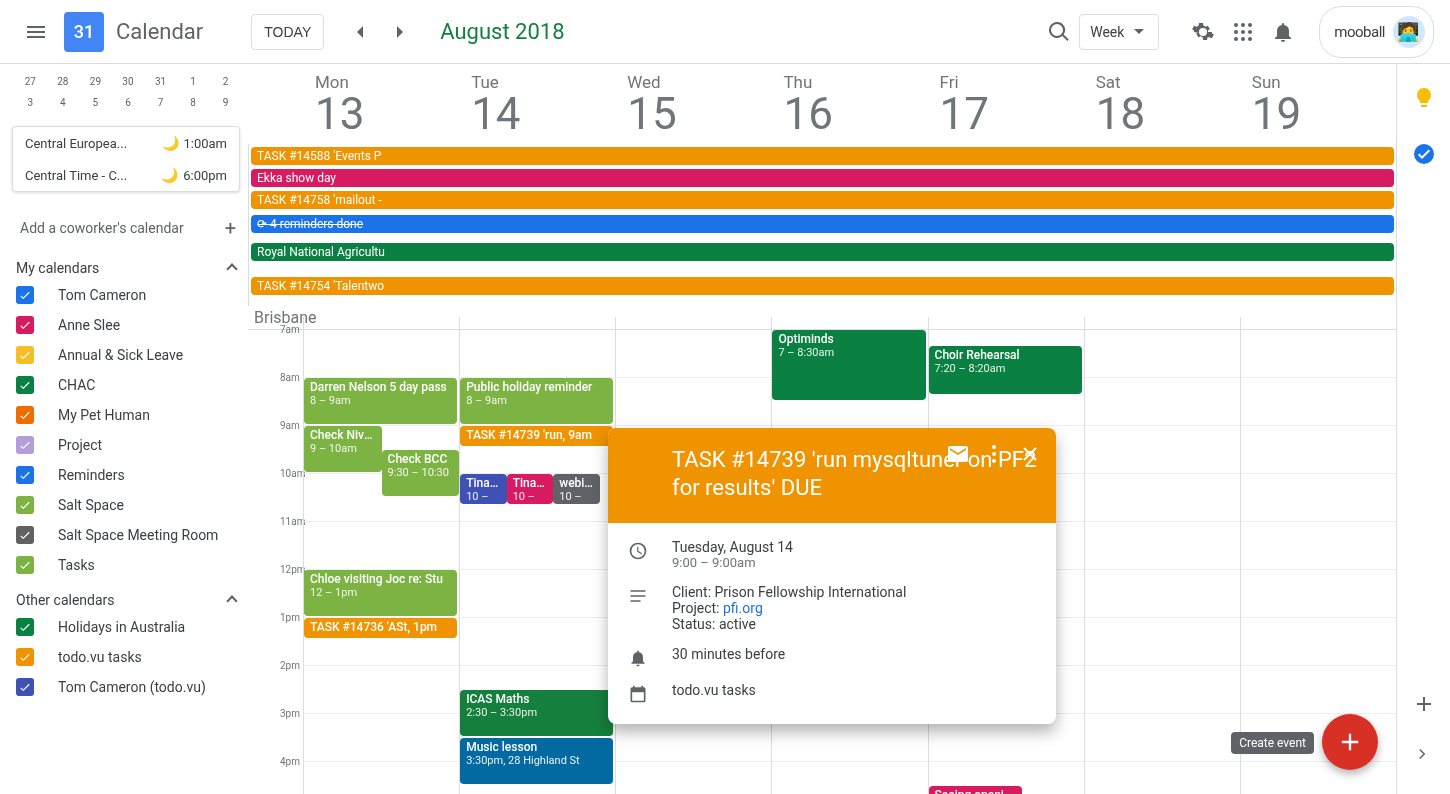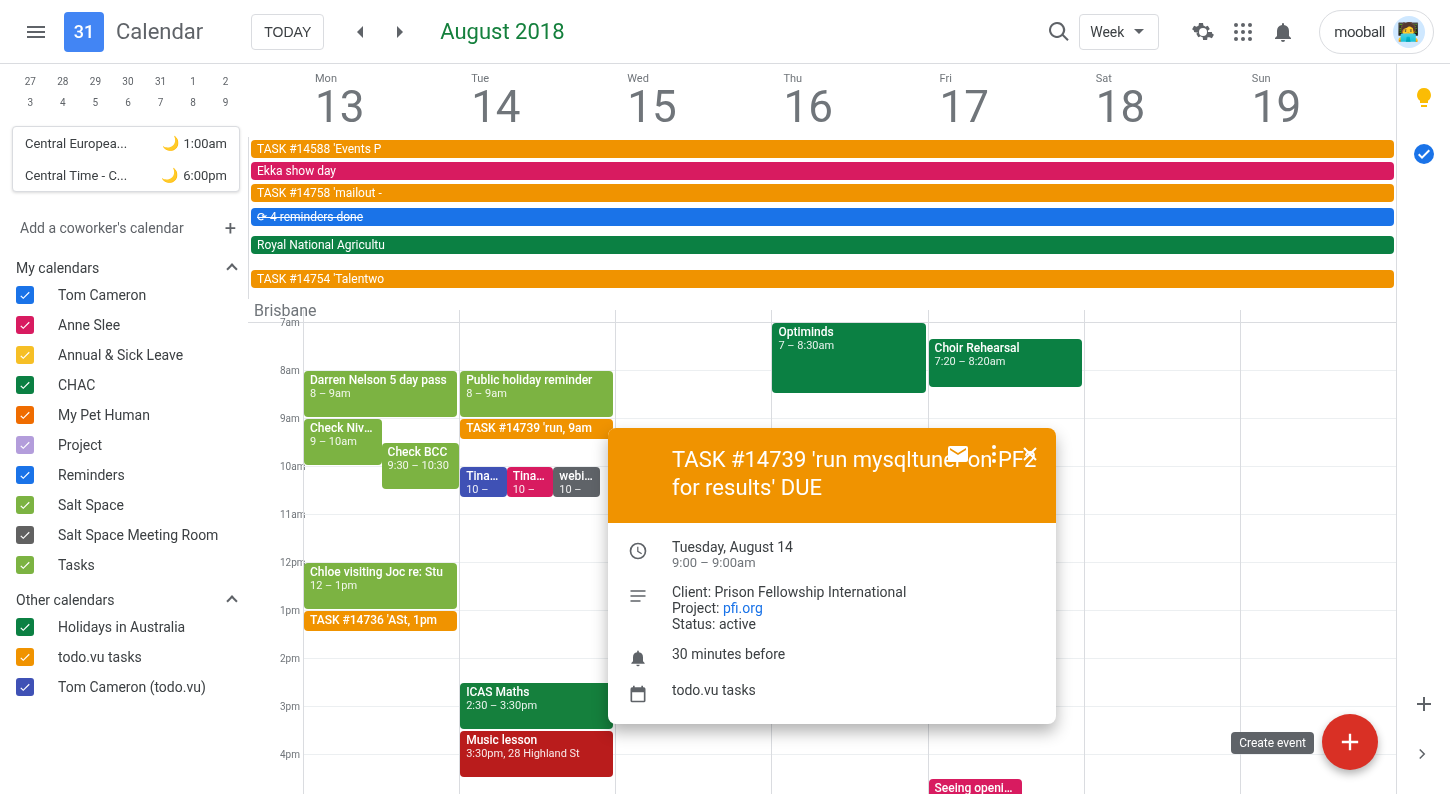--- a/index.html
+++ b/index.html
@@ -17,21 +17,21 @@
   .icon-btn{width:40px;height:40px;border:none;background:none;display:flex;align-items:center;justify-content:center;border-radius:50%;cursor:pointer;color:var(--gray);}
   .icon-btn svg{width:24px;height:24px;fill:currentColor;}
   .cal-logo{width:40px;height:40px;background:#4285f4;color:#fff;border-radius:4px;display:flex;align-items:center;justify-content:center;font-weight:500;font-size:18px;margin-left:8px;}
   .app-title{font-size:22px;color:var(--gray);margin-left:12px;}
   .today-btn{margin-left:48px;border:1px solid var(--lightgray);background:#fff;height:36px;padding:0 12px;border-radius:4px;cursor:pointer;font-size:14px;color:#3c4043;font-weight:500;}
   .nav-btns{display:flex;margin-left:16px;}
   .month-title{font-size:22px;color:#15803d;margin-left:20px;}
   .spacer{flex:1;}
   .view-sel{border:1px solid var(--lightgray);border-radius:4px;height:36px;padding:0 10px;display:flex;align-items:center;font-size:14px;color:#3c4043;cursor:pointer;margin-right:24px;}
   .view-sel span{margin-right:4px;}
-  .brand-pill{border:1px solid var(--lightgray);border-radius:22px;height:44px;padding:0 8px 0 14px;display:flex;align-items:center;margin-left:16px;}
+  .brand-pill{border:1px solid var(--lightgray);border-radius:22px;height:52px;padding:0 8px 0 14px;display:flex;align-items:center;margin-left:16px;}
   .brand-pill .brand-text{font-size:15px;letter-spacing:-0.5px;}
   .avatar{width:32px;height:32px;border-radius:50%;background:#cfe8ff;display:flex;align-items:center;justify-content:center;font-size:18px;margin-left:8px;}
 
   
   .body{display:flex;height:calc(100% - 64px);position:relative;}
 
   
   .sidebar{width:248px;border-right:none;overflow-y:auto;padding:8px 0 8px 8px;font-size:14px;color:#3c4043;}
   .mini-cal{padding:4px 6px;}
   .mini-row{display:flex;justify-content:space-around;font-size:10px;color:#5f6368;margin-bottom:10px;}
@@ -44,21 +44,21 @@
   .section-header{display:flex;align-items:center;justify-content:space-between;padding:12px 12px 4px 8px;font-size:14px;color:#3c4043;cursor:pointer;}
   .cal-item{display:flex;align-items:center;padding:6px 8px;cursor:pointer;}
   .cal-cb{width:18px;height:18px;border-radius:3px;margin-right:24px;display:flex;align-items:center;justify-content:center;flex-shrink:0;}
   .cal-cb svg{width:14px;height:14px;fill:#fff;}
 
   
   .grid-wrap{flex:1;display:flex;flex-direction:column;overflow:hidden;min-width:0;}
   .day-headers{display:flex;border-bottom:none;}
   .gutter{width:55px;flex-shrink:0;}
   .day-h{flex:1;padding:8px 12px;}
-  .day-h .dow{font-size:11px;color:#70757a;}
+  .day-h .dow{font-size:17px;color:#70757a;}
   .day-h .dom{font-size:44px;color:#70757a;font-weight:400;line-height:1;}
 
   .allday-row{display:flex;min-height:20px;flex-direction:column;}
   .allday-row .cell{flex:1;border-left:1px solid var(--lightgray);padding:1px 2px;}
   .chip{border-radius:4px;font-size:12px;color:#fff;padding:2px 6px;white-space:nowrap;overflow:hidden;text-overflow:ellipsis;margin-bottom:2px;cursor:pointer;}
 
   .scroll-area{flex:1;overflow-y:auto;overflow-x:hidden;position:relative;}
   .grid{display:flex;position:relative;}
   .hour-label{height:48px;text-align:right;font-size:10px;color:#70757a;padding-right:6px;position:relative;}
   .hour-label span{position:relative;top:-6px;margin-left:32px;}
@@ -491,21 +491,21 @@
               <div class="ev-time">10 – 11</div>
             </div>
             <div class="event" style="background: rgb(95, 99, 104); top: 144px; height: 30px; left: 60%; width: 30%; right: auto;">
               <div class="ev-title">webina</div>
               <div class="ev-time">10 – 11</div>
             </div>
             <div class="event" style="background: #15803d; top: 360px; height: 46px;">
               <div class="ev-title">ICAS Maths</div>
               <div class="ev-time">2:30 – 3:30pm</div>
             </div>
-            <div class="event" style="background: #b91c1c; top: 408px; height: 46px;">
+            <div class="event" style="background: #0369a1; top: 408px; height: 46px;">
               <div class="ev-title">Music lesson</div>
               <div class="ev-time">3:30pm, 28 Highland St</div>
             </div>
           </div>
           <div class="day-col">
             <div class="hour-line"></div>
             <div class="hour-line"></div>
             <div class="hour-line"></div>
             <div class="hour-line"></div>
             <div class="hour-line"></div>

